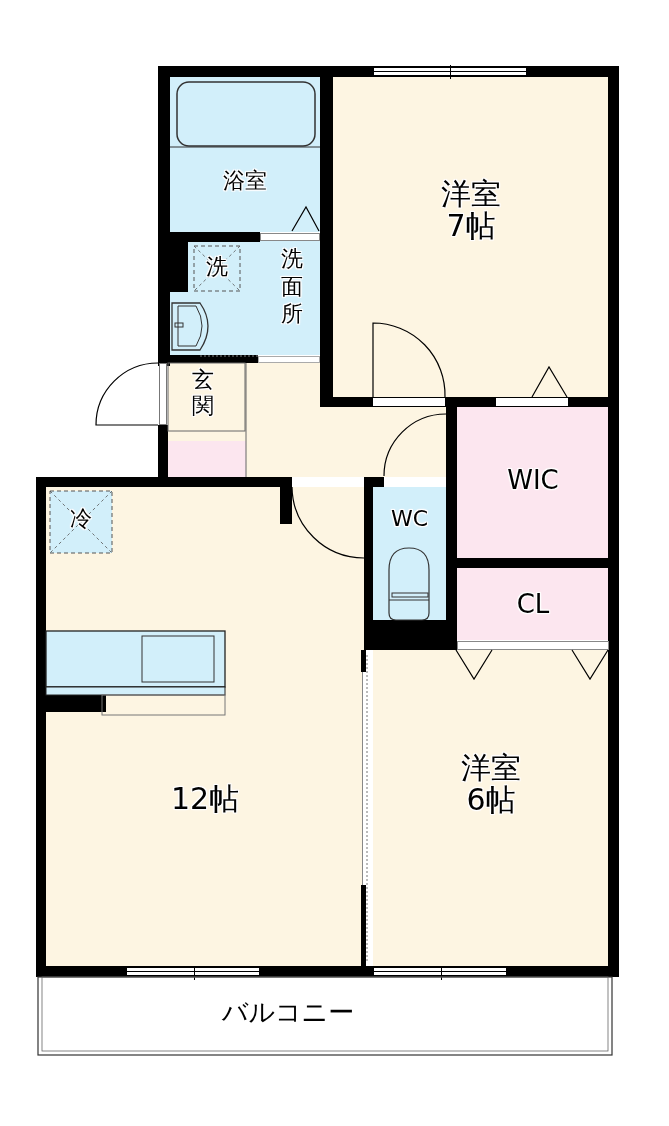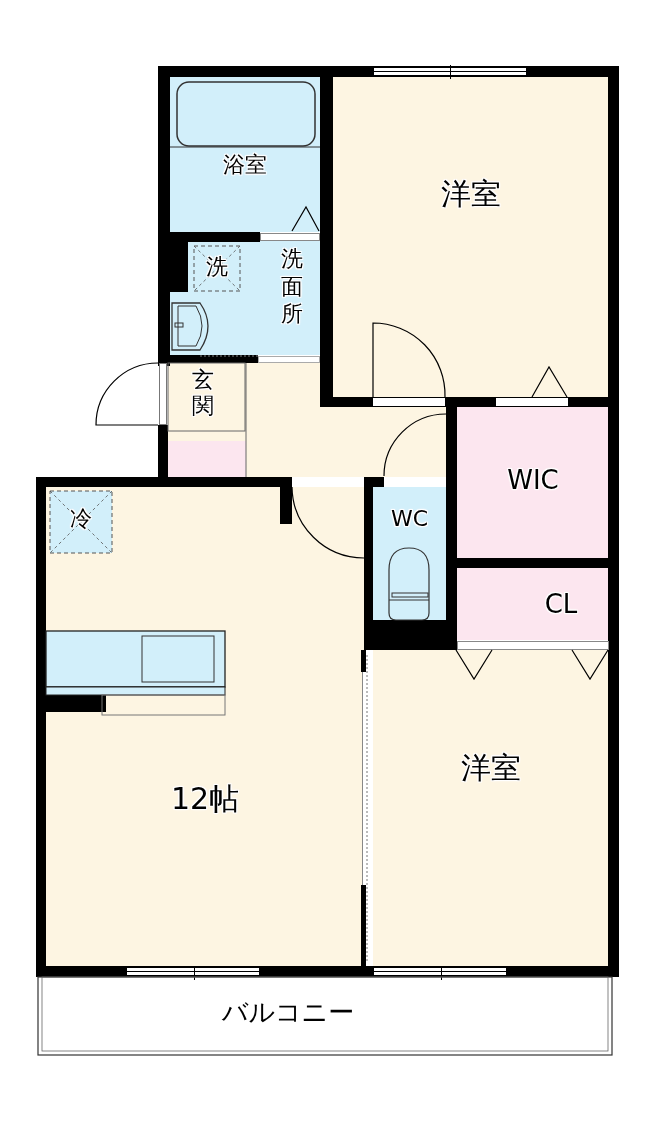--- a/index.html
+++ b/index.html
@@ -155,48 +155,50 @@
 
   <polyline points="456,650 474,679 492,650" fill="none" stroke="#000" stroke-width="1.2"></polyline>
   <polyline points="572,650 590,679 608,650" fill="none" stroke="#000" stroke-width="1.2"></polyline>
 
   <line x1="367" y1="655" x2="367" y2="962" stroke="#777" stroke-width="1" stroke-dasharray="2,2"></line>
 
   <rect x="38" y="977" width="574" height="78" fill="none" stroke="#333" stroke-width="1.2"></rect>
   <rect x="42" y="977" width="566" height="74" fill="none" stroke="#666" stroke-width="0.8"></rect>
 </svg>
 
-<div class="label sm" style="left:170px;top:153px;width:150px;">浴室</div>
+<div class="label sm" style="left:170px;top:169px;width:150px;">浴室</div>
 
 <div class="label big" style="left:333px;top:178px;width:276px;">
   <div>洋室</div>
+  <div>7帖</div>
 </div>
 
 <div class="label sm" style="left:194px;top:255px;width:46px;">洗</div>
 
 <div class="label sm" style="left:268px;top:245px;width:48px;line-height:1.25;">
   <div>洗</div>
   <div>面</div>
   <div>所</div>
 </div>
 
 <div class="label sm" style="left:178px;top:367px;width:50px;line-height:1.2;">
   <div>玄</div>
   <div>関</div>
 </div>
 
 <div class="label mid" style="left:457px;top:466px;width:152px;">WIC</div>
 
 <div class="label sm" style="left:373px;top:507px;width:73px;">WC</div>
 
-<div class="label mid" style="left:457px;top:590px;width:152px;padding-left:28px;">CL</div>
+<div class="label mid" style="left:457px;top:590px;width:152px;">CL</div>
 
 <div class="label sm" style="left:50px;top:507px;width:62px;">冷</div>
 
 <div class="label big" style="left:46px;top:783px;width:318px;">
   <div>12帖</div>
 </div>
 
 <div class="label big" style="left:373px;top:752px;width:236px;">
   <div>洋室</div>
+  <div>6帖</div>
 </div>
 
 <div class="label mid" style="left:38px;top:998px;width:500px;">バルコニー</div>
 
 </body></html>

